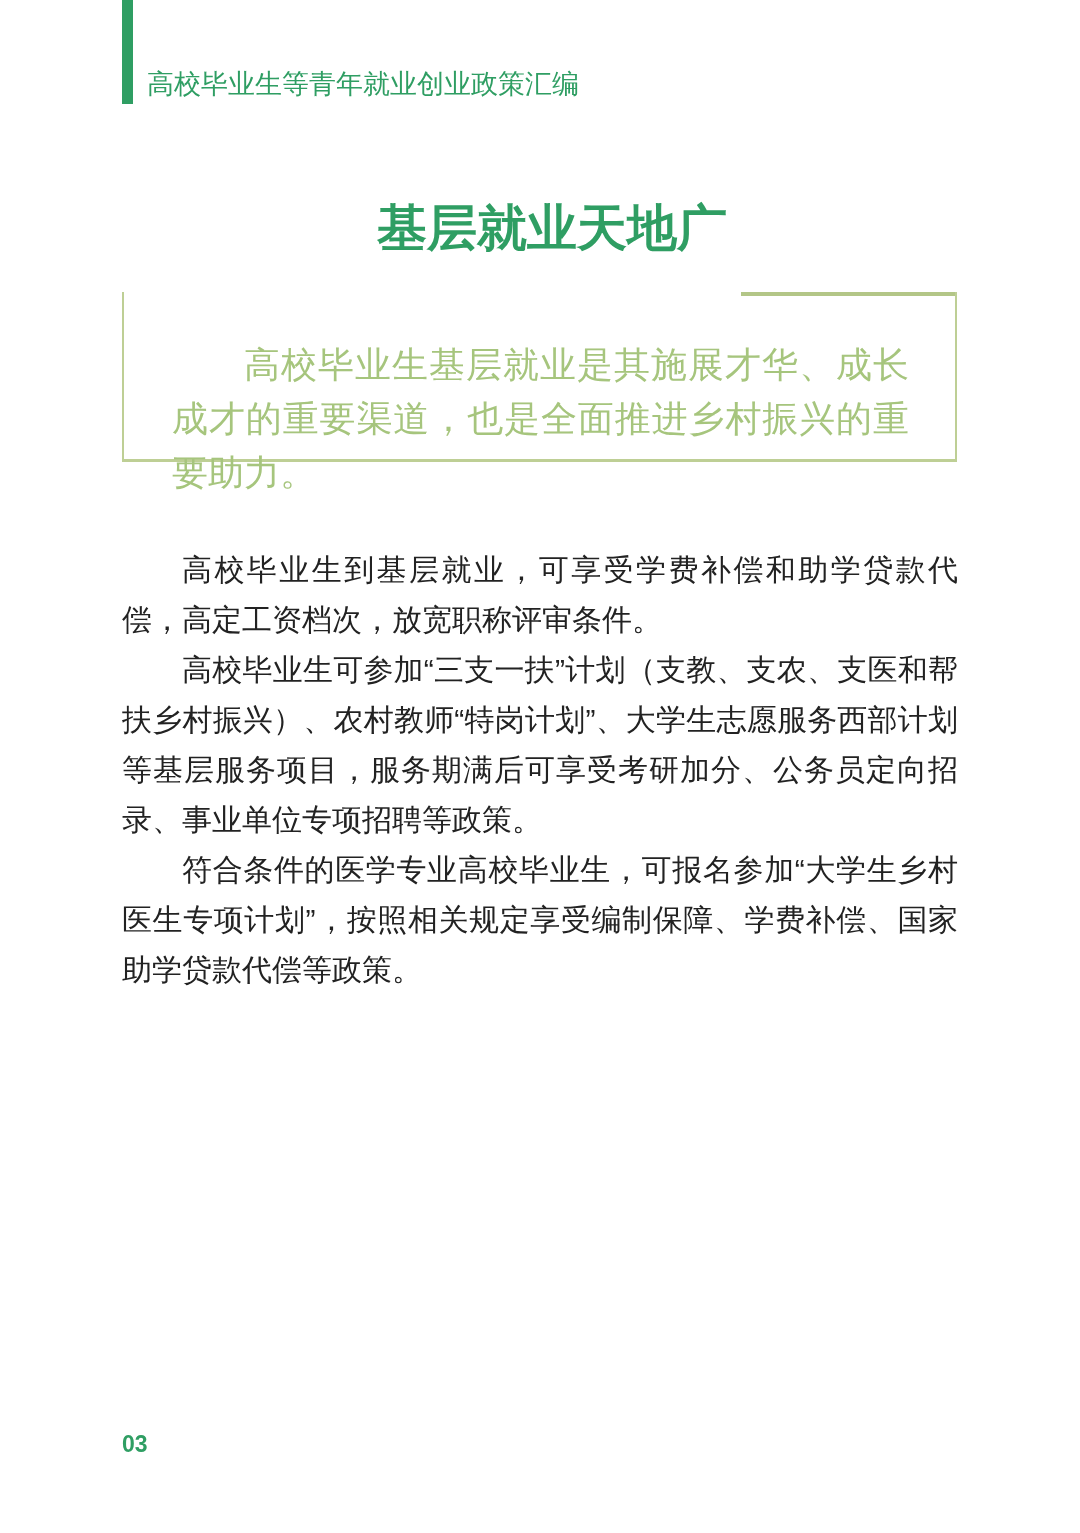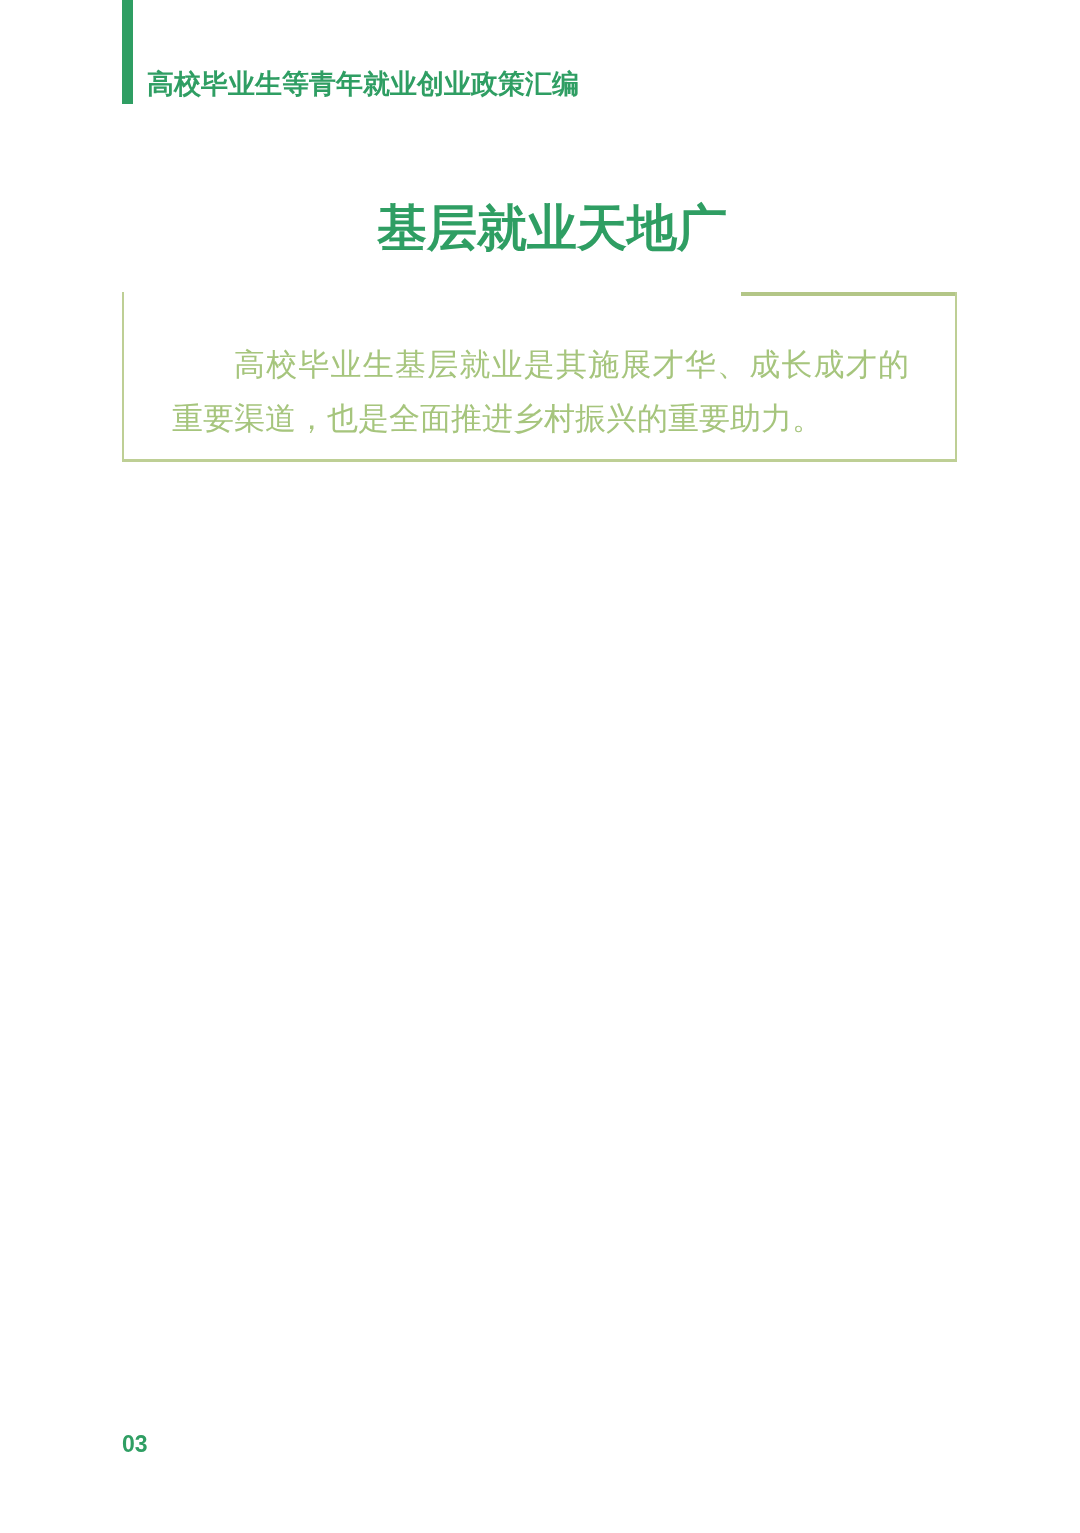--- a/index.html
+++ b/index.html
@@ -24,21 +24,21 @@
     width: 11px;
     height: 104px;
     background: #2f9e63;
   }
   .header-title {
     position: absolute;
     left: 147px;
     top: 66px;
     font-size: 27px;
     line-height: 36px;
-    font-weight: bold;
+    font-weight: normal;
     color: #2f9e63;
     white-space: nowrap;
   }
 
   
   .doc-title {
     position: absolute;
     left: 0;
     top: 186px;
     width: 1080px;
@@ -70,21 +70,21 @@
     top: 0;
     right: 0;
     width: 214px;
     height: 4px;
     background: #b3c687;
   }
   .box-text {
     margin: 0;
     padding: 46px 46px 0 48px;
     text-indent: 2em;
-    font-size: 31px;
+    font-size: 36px;
     line-height: 54px;
     color: #a6c57d;
     text-align: justify;
   }
 
   
   .body-text {
     position: absolute;
     left: 122px;
     top: 545px;
@@ -119,16 +119,21 @@
 
   <div class="header-title">高校毕业生等青年就业创业政策汇编</div>
 
   <h1 class="doc-title">基层就业天地广</h1>
 
   <div class="highlight-box">
     <div class="box-accent"></div>
     <p class="box-text">高校毕业生基层就业是其施展才华、成长成才的重要渠道，也是全面推进乡村振兴的重要助力。</p>
   </div>
 
+  <div class="body-text">
+    <p>高校毕业生到基层就业，可享受学费补偿和助学贷款代偿，高定工资档次，放宽职称评审条件。</p>
+    <p>高校毕业生可参加“三支一扶”计划（支教、支农、支医和帮扶乡村振兴）、农村教师“特岗计划”、大学生志愿服务西部计划等基层服务项目，服务期满后可享受考研加分、公务员定向招录、事业单位专项招聘等政策。</p>
+    <p>符合条件的医学专业高校毕业生，可报名参加“大学生乡村医生专项计划”，按照相关规定享受编制保障、学费补偿、国家助学贷款代偿等政策。</p>
+  </div>
 
   <div class="page-number">03</div>
 
 </div>
 
 </body></html>

